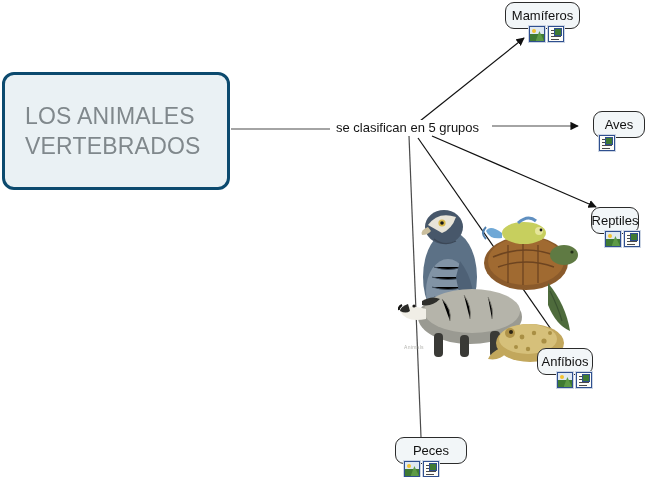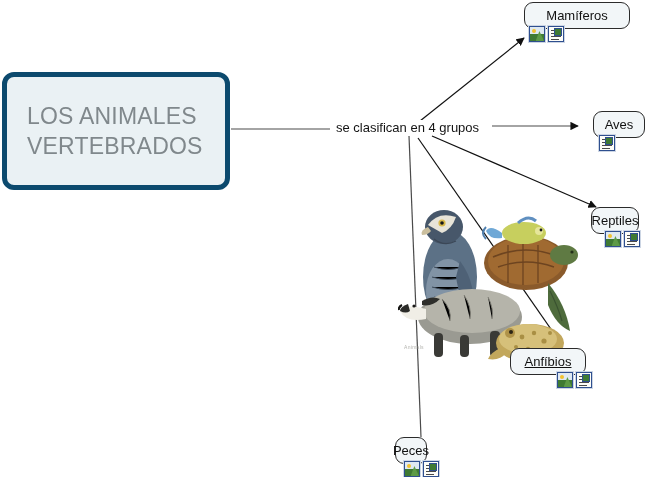--- a/index.html
+++ b/index.html
@@ -10,21 +10,21 @@
     overflow:hidden;
   }
   #stage{position:relative;width:661px;height:477px;}
 
   
   #wires{position:absolute;left:0;top:0;width:661px;height:477px;}
 
   
   .root-node{
     position:absolute;left:2px;top:72px;width:228px;height:118px;
-    border:5px solid #0c4a6e;border-radius:12px;
+    border:3px solid #0c4a6e;border-radius:12px;
     background:#eaf1f4;
     box-sizing:border-box;
     display:flex;align-items:center;
   }
   .root-text{
     padding-left:20px;
     font-size:23px;line-height:30px;color:#80888c;
     letter-spacing:.2px;white-space:pre-line;
   }
 
@@ -102,21 +102,21 @@
     <line x1="418" y1="138" x2="562" y2="345" stroke="#111111" stroke-width="1.2" marker-end="url(#arrow)"></line>
 
     <line x1="409" y1="136" x2="421" y2="437" stroke="#4a4a4a" stroke-width="1.2"></line>
   </svg>
 
   <div class="root-node">
     <div class="root-text">LOS ANIMALES
 VERTEBRADOS</div>
   </div>
 
-  <div class="link-label" style="left:333px;top:120px;">se clasifican en 4 grupos</div>
+  <div class="link-label" style="left:333px;top:120px;">se clasifican en 5 grupos</div>
 
   <div class="collage">
     <svg width="190" height="160" viewBox="0 0 190 160" xmlns="http://www.w3.org/2000/svg">
 
       <g>
         <ellipse cx="128" cy="58" rx="42" ry="27" fill="#8a5a2b"></ellipse>
         <ellipse cx="128" cy="56" rx="38" ry="24" fill="#a06a31"></ellipse>
         <path d="M95 52 q33 -14 66 0" stroke="#6d4420" stroke-width="1.6" fill="none"></path>
         <path d="M100 62 q28 -10 56 0" stroke="#6d4420" stroke-width="1.4" fill="none"></path>
         <path d="M110 40 l0 38 M125 38 l0 42 M140 40 l0 38" stroke="#6d4420" stroke-width="1.3"></path>
@@ -186,21 +186,21 @@
           <circle cx="130" cy="144" r="2.2"></circle>
           <circle cx="118" cy="142" r="2"></circle>
           <circle cx="152" cy="128" r="2"></circle>
         </g>
         <path d="M104 142 q-12 6 -14 12 q12 2 18 -6 z" fill="#c2a75c"></path>
       </g>
     </svg>
   </div>
   <div class="credit">Animals</div>
 
-  <div class="node" style="left:524px;top:2px;width:106px;height:27px;">
+  <div class="node" style="left:505px;top:2px;width:75px;height:27px;">
     <span class="node-label">Mamíferos</span>
   </div>
   <div class="icons" style="left:529px;top:26px;">
     <span class="ico ico-pic">
       <span class="sun"></span>
         <span class="hill"></span>
         <span class="hill2"></span>
     </span>
     <span class="ico ico-doc">
       <span class="ln l1"></span>
@@ -235,39 +235,39 @@
     </span>
     <span class="ico ico-doc">
       <span class="ln l1"></span>
         <span class="ln l2"></span>
       <span class="ln l3"></span>
         <span class="ln l4"></span>
       <span class="corner"></span>
     </span>
   </div>
 
-  <div class="node" style="left:510px;top:348px;width:76px;height:27px;text-decoration:underline;">
+  <div class="node" style="left:537px;top:348px;width:56px;height:27px;">
     <span class="node-label">Anfíbios</span>
   </div>
   <div class="icons" style="left:557px;top:372px;">
     <span class="ico ico-pic">
       <span class="sun"></span>
         <span class="hill"></span>
         <span class="hill2"></span>
     </span>
     <span class="ico ico-doc">
       <span class="ln l1"></span>
         <span class="ln l2"></span>
       <span class="ln l3"></span>
         <span class="ln l4"></span>
       <span class="corner"></span>
     </span>
   </div>
 
-  <div class="node" style="left:395px;top:437px;width:32px;height:27px;">
+  <div class="node" style="left:395px;top:437px;width:72px;height:27px;">
     <span class="node-label">Peces</span>
   </div>
   <div class="icons" style="left:404px;top:461px;">
     <span class="ico ico-pic">
       <span class="sun"></span>
         <span class="hill"></span>
         <span class="hill2"></span>
     </span>
     <span class="ico ico-doc">
       <span class="ln l1"></span>

